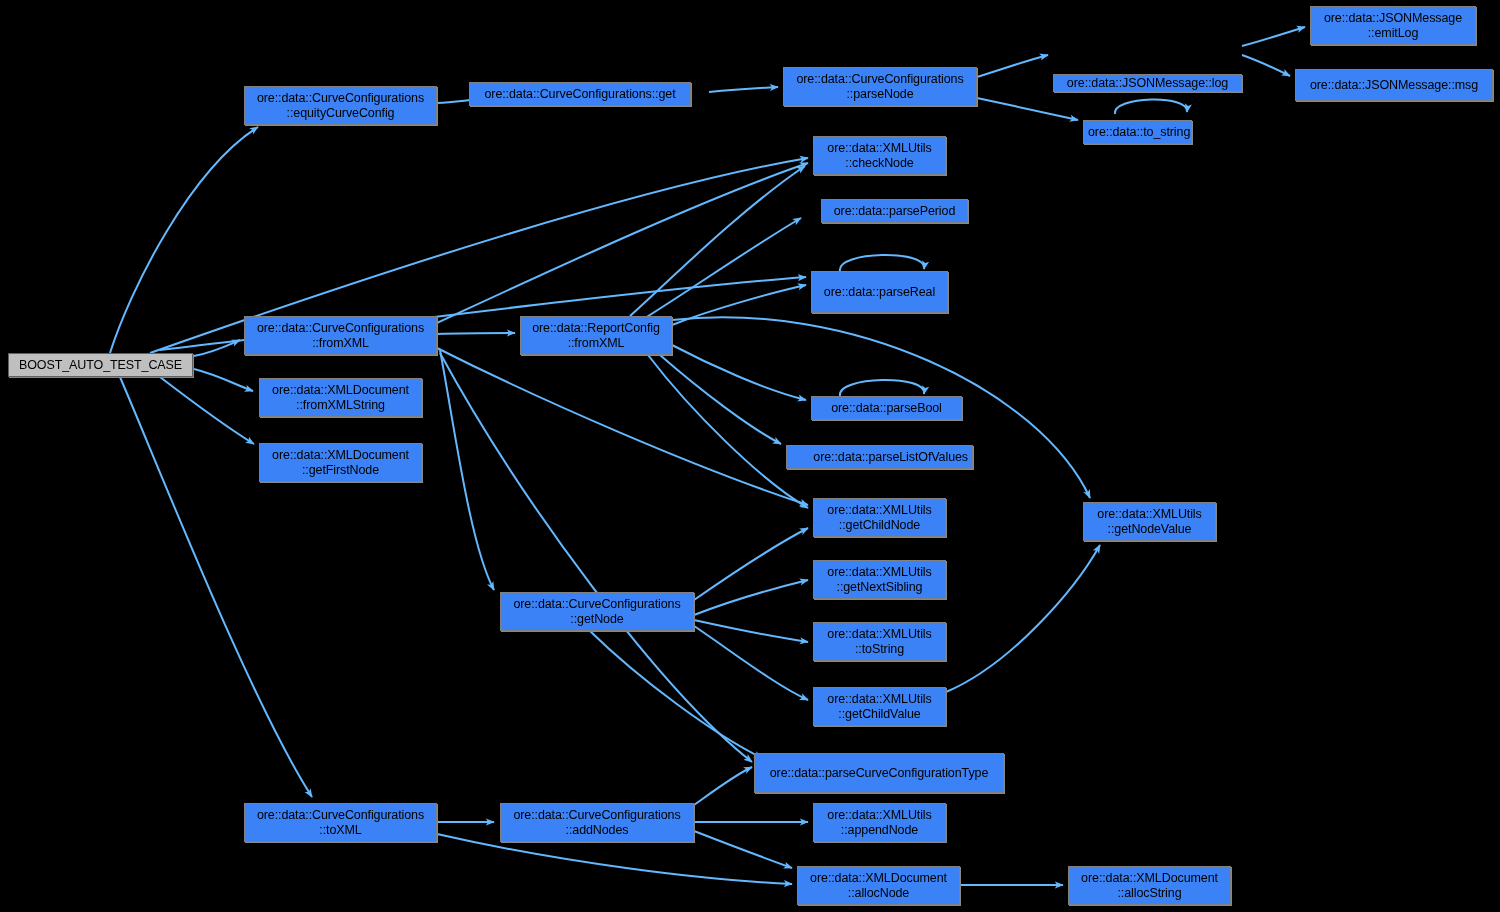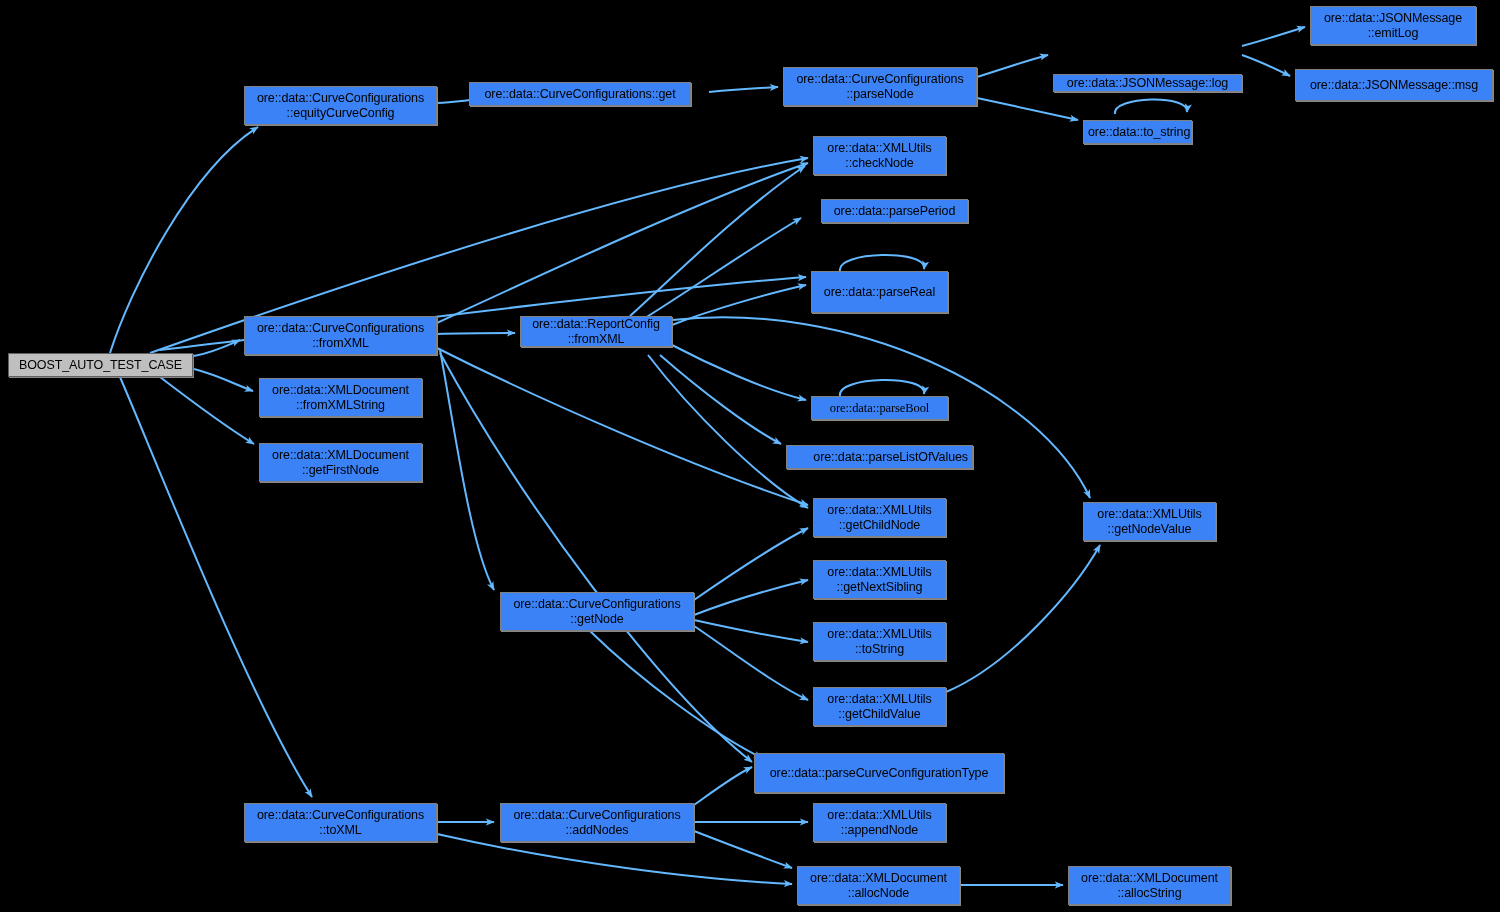--- a/index.html
+++ b/index.html
@@ -115,25 +115,25 @@
       <div class="node" style="left: 1310px; top: 6px; width: 166px; height: 39px;"><span class="node-label">ore::data::JSONMessage
 ::emitLog</span></div>
       <div class="node" style="left: 1295px; top: 69px; width: 198px; height: 32px;"><span class="node-label">ore::data::JSONMessage::msg</span></div>
       <div class="node" style="left: 1083px; top: 120px; width: 109px; height: 24px; align-items: center;"><span class="node-label">ore::data::to_string</span></div>
       <div class="node" style="left: 813px; top: 136px; width: 133px; height: 39px;"><span class="node-label">ore::data::XMLUtils
 ::checkNode</span></div>
       <div class="node" style="left: 806px; top: 199px; width: 147px; height: 24px; margin-left: 15px;"><span class="node-label">ore::data::parsePeriod</span></div>
       <div class="node" style="left: 811px; top: 271px; width: 137px; height: 42px;"><span class="node-label">ore::data::parseReal</span></div>
       <div class="node" style="left: 244px; top: 316px; width: 193px; height: 39px;"><span class="node-label">ore::data::CurveConfigurations
 ::fromXML</span></div>
-      <div class="node" style="left: 520px; top: 316px; width: 152px; height: 31px; align-items: center;"><span class="node-label">ore::data::ReportConfig
+      <div class="node" style="left: 520px; top: 316px; width: 152px; height: 39px; align-items: center;"><span class="node-label">ore::data::ReportConfig
 ::fromXML</span></div>
       <div class="node" style="left: 259px; top: 378px; width: 163px; height: 39px;"><span class="node-label">ore::data::XMLDocument
 ::fromXMLString</span></div>
-      <div class="node" style="left: 811px; top: 396px; width: 137px; height: 24px; font-family: Liberation Serif, serif;"><span class="node-label">ore::data::parseBool</span></div>
+      <div class="node" style="left: 811px; top: 396px; width: 151px; height: 24px;"><span class="node-label">ore::data::parseBool</span></div>
       <div class="node" style="left: 259px; top: 443px; width: 163px; height: 39px;"><span class="node-label">ore::data::XMLDocument
 ::getFirstNode</span></div>
       <div class="node" style="left: 786px; top: 445px; width: 187px; height: 24px; text-align: right;"><span class="node-label">ore::data::parseListOfValues</span></div>
       <div class="node" style="left: 813px; top: 498px; width: 133px; height: 39px;"><span class="node-label">ore::data::XMLUtils
 ::getChildNode</span></div>
       <div class="node" style="left: 1083px; top: 502px; width: 133px; height: 39px;"><span class="node-label">ore::data::XMLUtils
 ::getNodeValue</span></div>
       <div class="node" style="left: 813px; top: 560px; width: 133px; height: 39px;"><span class="node-label">ore::data::XMLUtils
 ::getNextSibling</span></div>
       <div class="node" style="left: 500px; top: 592px; width: 194px; height: 39px;"><span class="node-label">ore::data::CurveConfigurations

